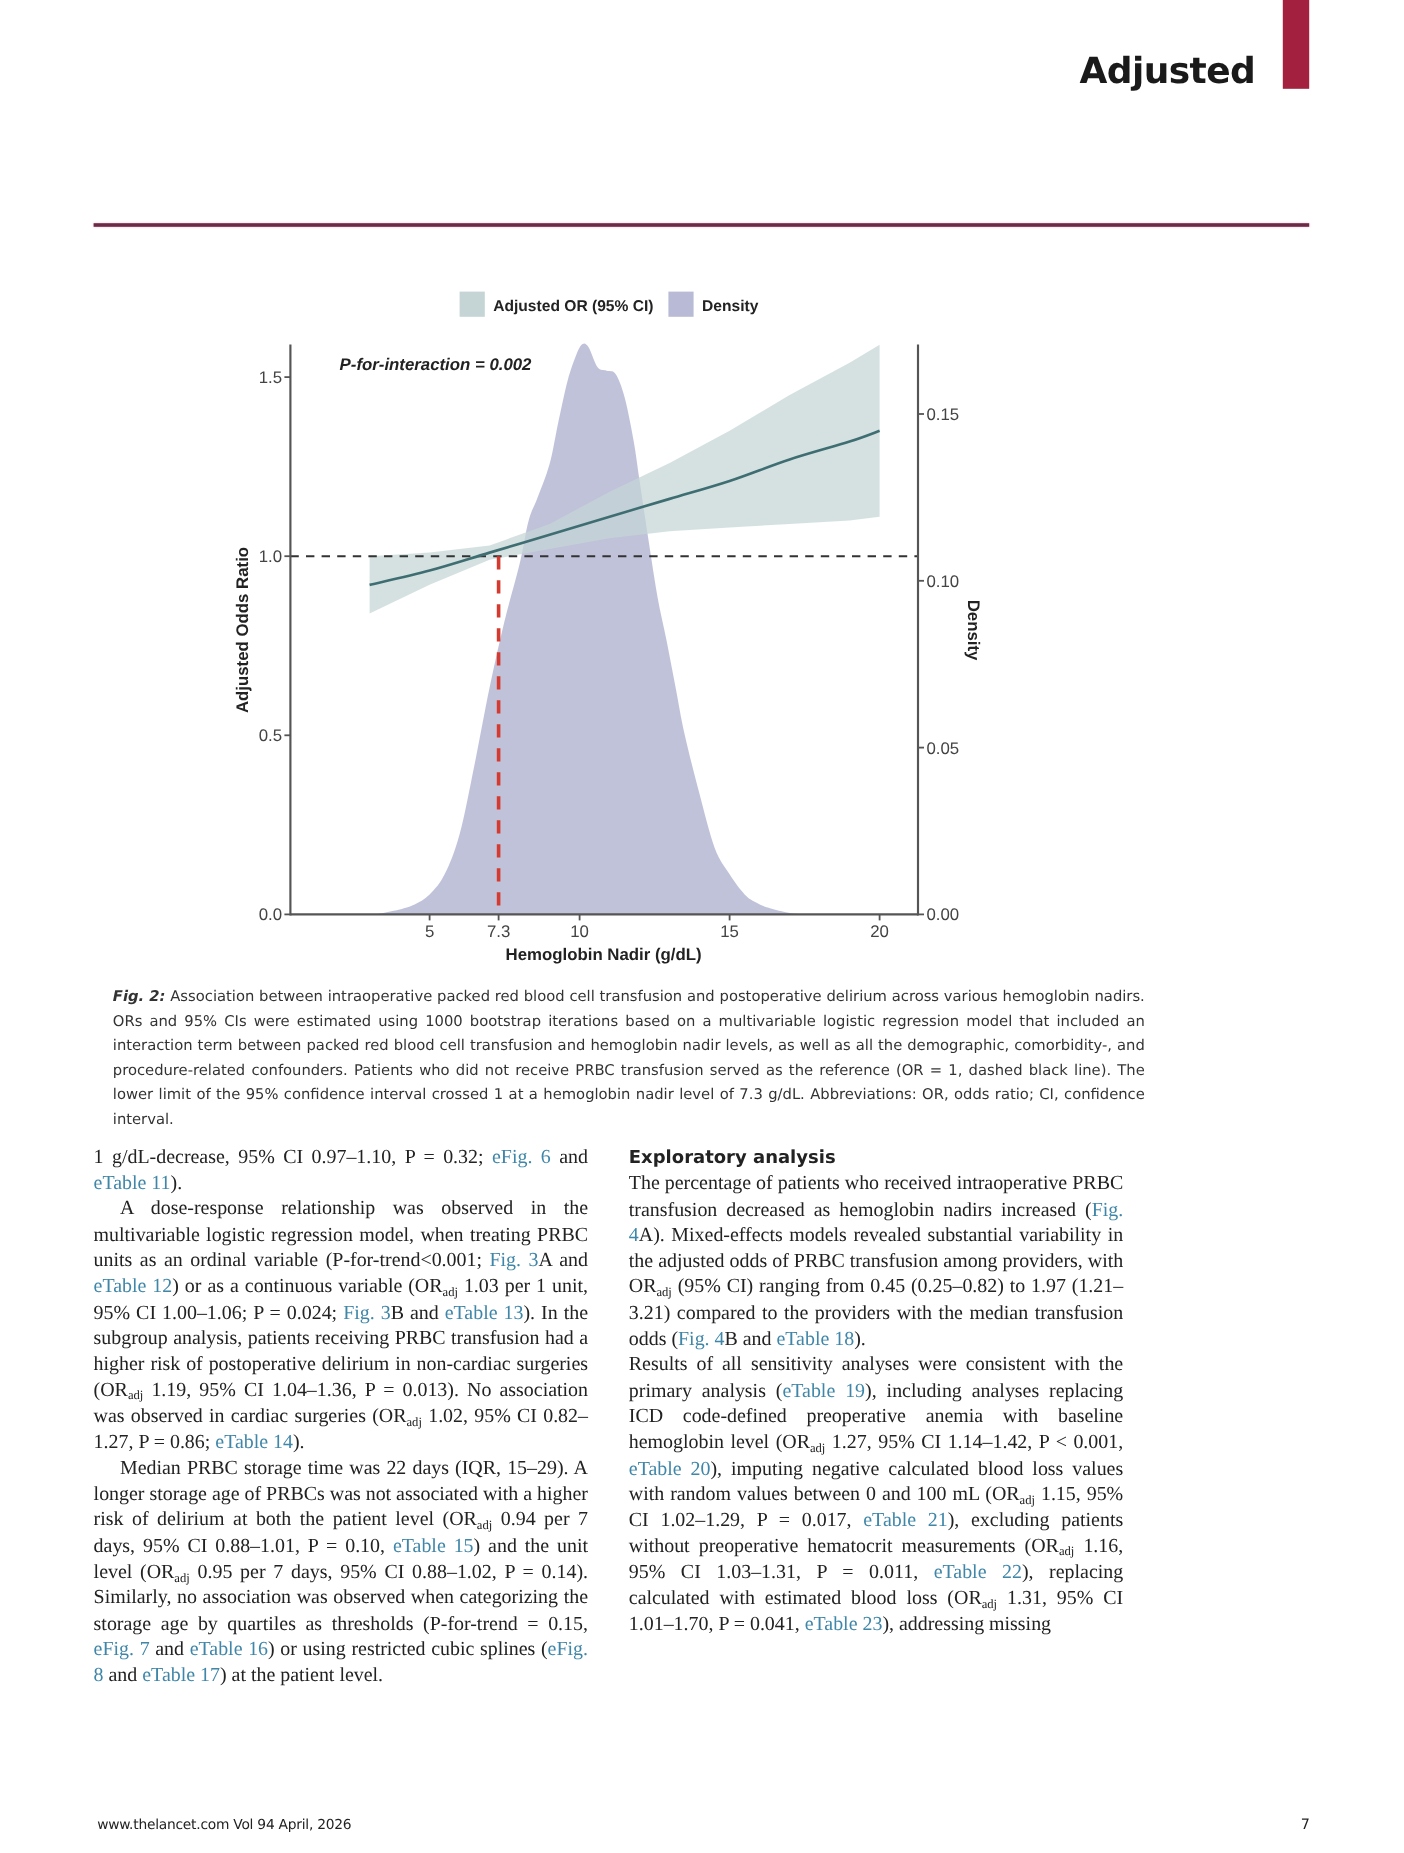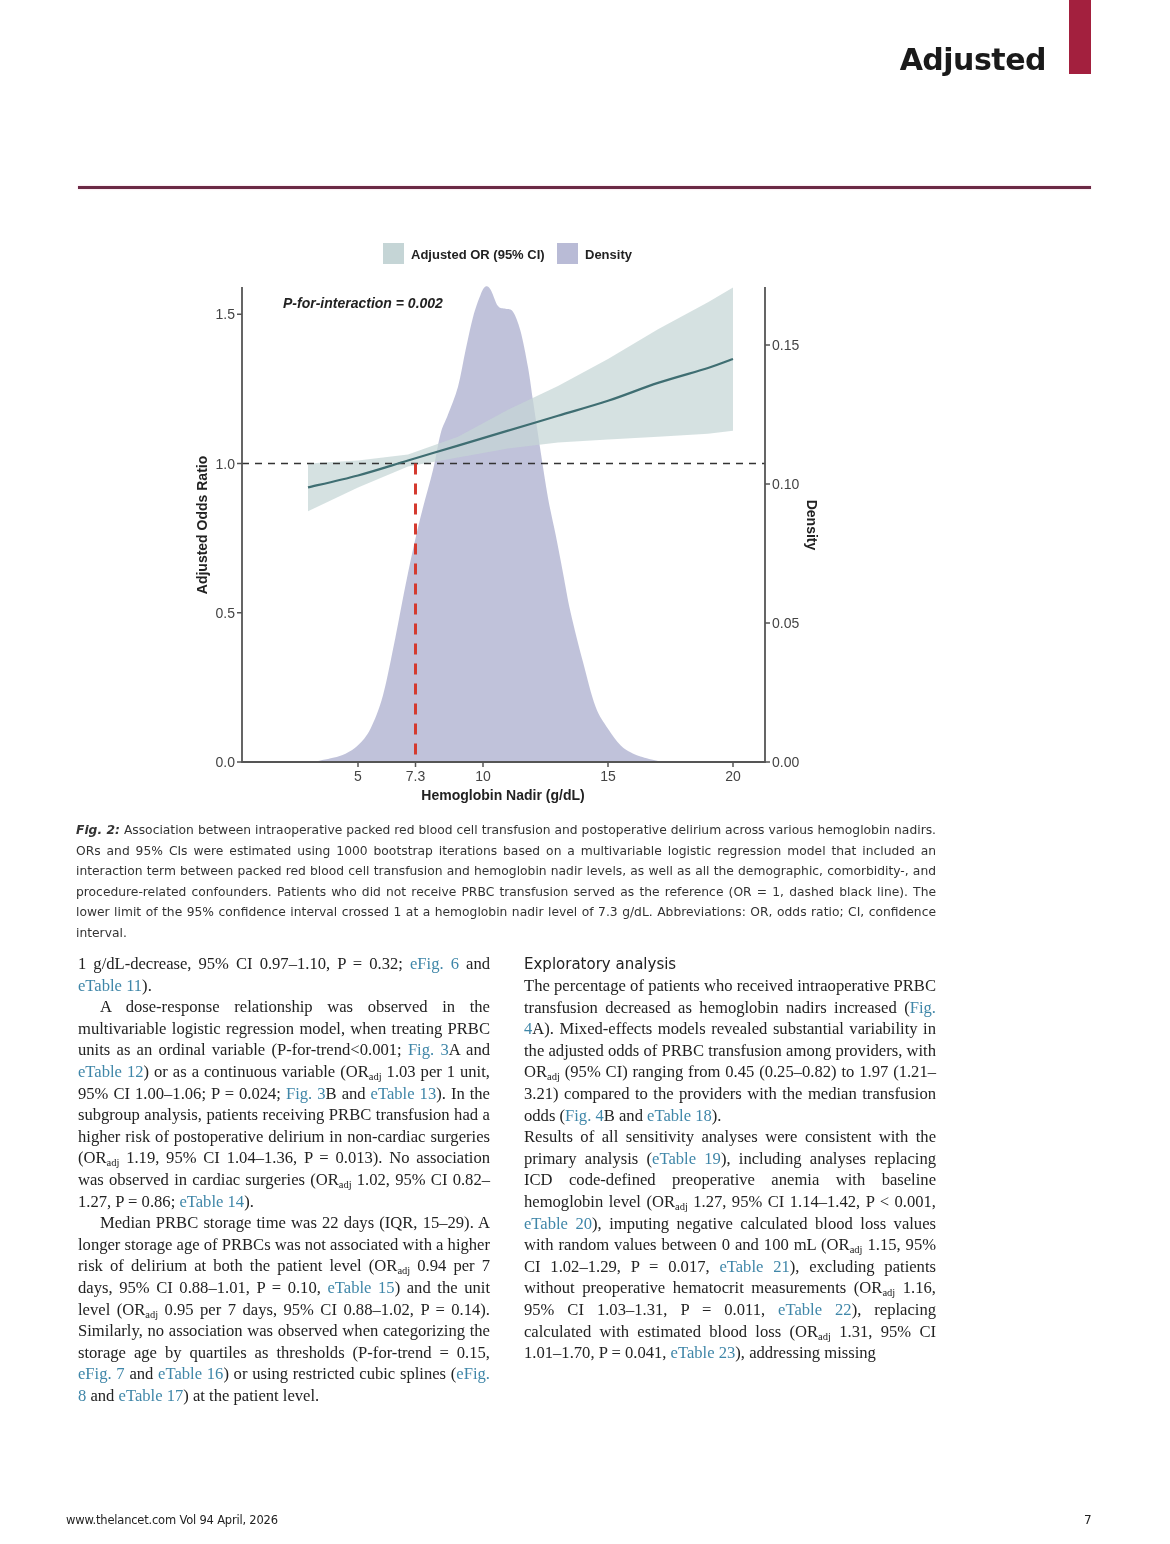--- a/index.html
+++ b/index.html
@@ -1,32 +1,32 @@
 <!DOCTYPE html>
 <html><head>
 <meta charset="utf-8">
 <style>
   html, body { margin: 0; padding: 0; background: #ffffff; }
   body { width: 1170px; height: 1544px; position: relative; overflow: hidden; font-family: "Liberation Serif", serif; color: #222; }
   .section-tag { position: absolute; right: 124px; top: 42px; font-family: "DejaVu Sans", sans-serif; font-weight: bold; font-size: 30px; color: #1a1a1a; letter-spacing: -0.5px; }
   .tag-bar { position: absolute; left: 1069px; top: 0; width: 22px; height: 74px; background: #a3203e; }
   .header-rule { position: absolute; left: 78px; top: 186px; width: 1013px; height: 3px; background: #6b2a45; box-shadow: 0 0 2px #f2c0d2; }
   #figure { position: absolute; left: 0; top: 230px; }
-  .fig-caption { position: absolute; left: 76px; top: 820px; width: 860px; font-family: "DejaVu Sans", sans-serif; font-size: 12.3px; line-height: 20.5px; color: #333; text-align: justify; }
+  .fig-caption { position: absolute; left: 94px; top: 820px; width: 860px; font-family: "DejaVu Sans", sans-serif; font-size: 12.3px; line-height: 20.5px; color: #333; text-align: justify; }
   .fig-caption b { font-style: italic; }
   .col { position: absolute; top: 953px; width: 412px; font-size: 16.6px; line-height: 21.6px; text-align: justify; hyphens: auto; color: #222; }
   .col.left { left: 78px; }
   .col.right { left: 524px; }
   .col p { margin: 0; }
   .col p.indent { text-indent: 22px; }
-  .col h3 { font-family: "DejaVu Sans", sans-serif; font-size: 15px; font-weight: normal; margin: 0; line-height: 22px; color: #222; }
+  .col h3 { font-family: "DejaVu Sans", sans-serif; font-size: 15px; font-weight: bold; margin: 0; line-height: 22px; color: #222; }
   .col h3.spaced { margin-top: 21px; }
   .ln { color: #3f86a8; }
   sub { font-size: 10.5px; vertical-align: -3px; line-height: 0; }
-  .footer-left { position: absolute; left: 66px; top: 1513px; font-family: "DejaVu Sans", sans-serif; font-size: 11.5px; color: #222; letter-spacing: -0.2px; }
+  .footer-left { position: absolute; left: 81px; top: 1513px; font-family: "DejaVu Sans", sans-serif; font-size: 11.5px; color: #222; letter-spacing: -0.2px; }
   .footer-right { position: absolute; left: 1084px; top: 1513px; font-family: "DejaVu Sans", sans-serif; font-size: 12px; color: #222; }
   svg text { font-family: "Liberation Sans", sans-serif; }
 </style>
 </head>
 <body>
 
 <div class="tag-bar"></div>
 <div class="section-tag">Adjusted</div>
 <div class="header-rule"></div>
 

